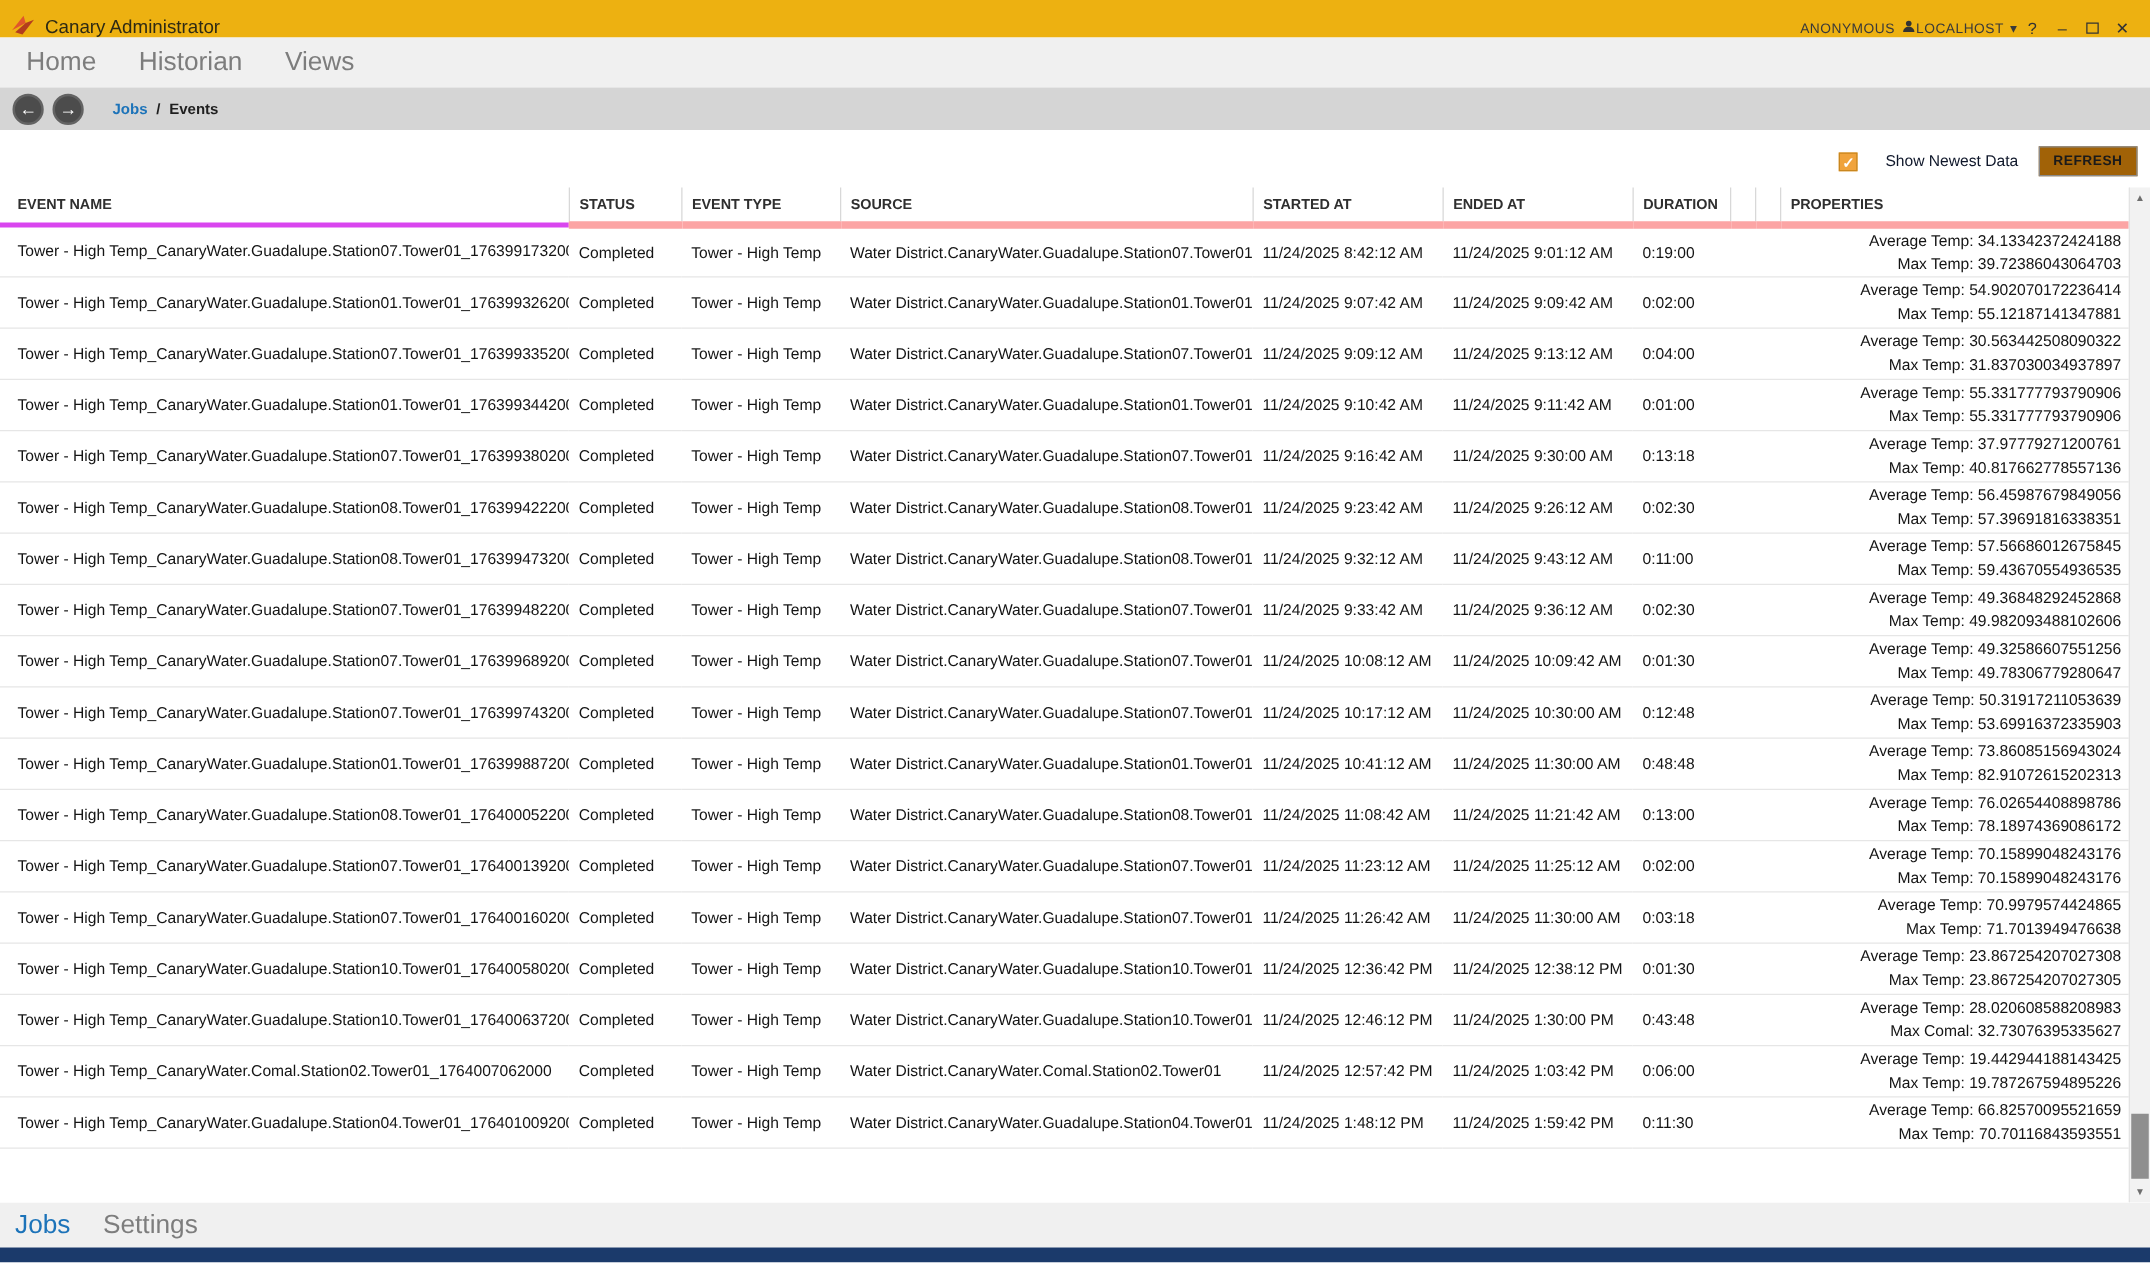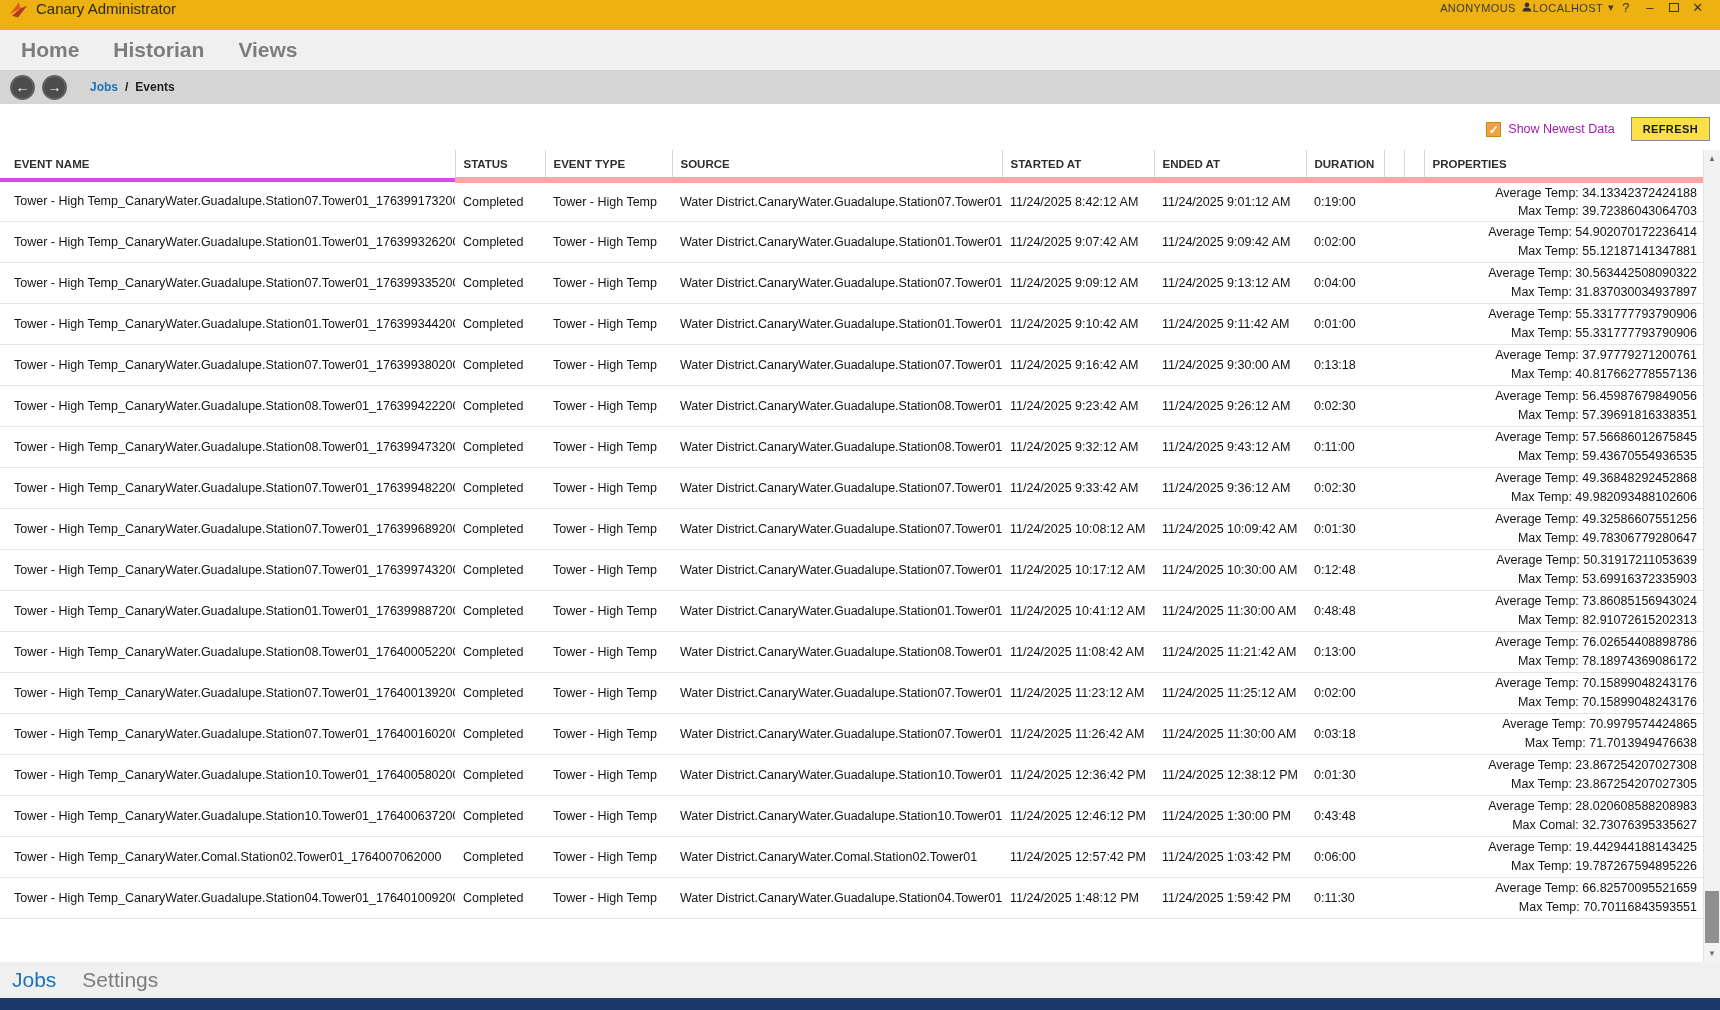--- a/index.html
+++ b/index.html
@@ -1,46 +1,46 @@
 <!DOCTYPE html>
 <html style="--c-titlebar: #EDB111; --c-accent: #1C73B9; --c-checkbox: #F0A33C; --c-strip: #1B3A6B;"><head>
 <meta charset="utf-8">
 <style>
   * { margin:0; padding:0; box-sizing:border-box; }
   html,body { width:1720px; height:1010px; overflow:hidden; }
   body { font-family:"Liberation Sans", sans-serif; background:#fff; color:#141414; }
   .window { width:1720px; height:1010px; display:flex; flex-direction:column; }
 
   
-  .titlebar { height:30px; background:var(--c-titlebar,#EDB111); display:flex; align-items:flex-start; padding:0 10px 0 8px; color:#2b2b2b; flex:0 0 auto; }
+  .titlebar { height:30px; background:var(--c-titlebar,#EDB111); display:flex; align-items:flex-end; padding:0 10px 0 8px; color:#2b2b2b; flex:0 0 auto; }
   .titlebar .logo { width:20px; height:20px; display:flex; align-items:center; }
   .title-text { font-size:15px; margin-left:8px; color:#2e2a14; }
   .title-right { margin-left:auto; display:flex; align-items:center; font-size:11px; letter-spacing:.4px; color:#3a3a3a; }
   .tb-item { display:flex; align-items:center; gap:5px; cursor:default; }
   .win-btn { width:24px; text-align:center; font-size:13px; color:#333; }
   .max-box { display:inline-block; width:10px; height:9px; border:1.5px solid #333; }
 
   
   .tabbar { height:40px; background:#F0F0F0; display:flex; align-items:center; padding-left:4px; flex:0 0 auto; }
-  .tab { padding:18px 17px; font-size:21px; line-height:40px; color:#7d7d7d; white-space:nowrap;font-weight:bold; }
+  .tab { padding:18px 17px; font-size:21px; line-height:40px; color:#7d7d7d; white-space:nowrap; }
   .tab.active { color:var(--c-accent,#1C73B9); }
   .tab-close { font-size:16px; color:#3c3c3c; margin-left:9px; vertical-align:2px; }
 
   
   .navbar { height:34px; background:#D5D5D5; display:flex; align-items:center; padding-left:10px; gap:7px; flex:0 0 auto; }
   .nav-btn { width:25px; height:25px; border-radius:50%; background:#4C4C4C; border:2px solid #636363; color:#fff; display:flex; align-items:center; justify-content:center; font-size:14px; line-height:1; }
   .breadcrumb { margin-left:16px; font-size:12px; font-weight:bold; color:#1f1f1f; display:flex; gap:7px; }
   .breadcrumb .link { color:var(--c-accent,#1C73B9); }
 
   
   .content { position:relative; flex:1 1 auto; background:#fff; padding-top:10px; overflow:hidden; }
   .controls-row { display:flex; justify-content:flex-end; align-items:center; height:30px; padding-right:10px; }
   .checkbox { width:15px; height:15px; background:var(--c-checkbox,#F0A33C); border:1px solid #C9871F; color:#fff; font-size:12px; line-height:14px; text-align:center; font-weight:bold; }
-  .controls-label { font-size:12.5px; color:#a21caf; margin-left:7px; }
-  .refresh-btn { margin-left:16px; font-size:11px; font-weight:bold; letter-spacing:.4px; padding:5px 11px; background:#fde047; border:1px solid #8A8A8A; color:#1a1a1a; font-family:"Liberation Sans",sans-serif; }
+  .controls-label { font-size:12.5px; color:#0f172a; margin-left:22px; }
+  .refresh-btn { margin-left:16px; font-size:11px; font-weight:bold; letter-spacing:.4px; padding:5px 11px; background:#a16207; border:1px solid #8A8A8A; color:#1a1a1a; font-family:"Liberation Sans",sans-serif; }
 
   
   table { width:1703px; border-collapse:collapse; table-layout:fixed; margin-top:6px; }
   col.c1{width:455px} col.c2{width:90px} col.c3{width:127px} col.c4{width:330px}
   col.c5{width:152px} col.c6{width:152px} col.c7{width:78px} col.c8{width:20px}
   col.c9{width:20px} col.c10{width:279px}
   thead th { height:30px; text-align:left; font-size:11.5px; color:#2f2f2f; font-weight:bold;
              border-right:1px solid #D8D8D8; border-bottom:6px solid #fca5a5; padding-left:8px; white-space:nowrap; overflow:hidden; }
   thead th:first-child { padding-left:14px; }
   thead th.sorted { border-bottom:4px solid #d946ef; }

